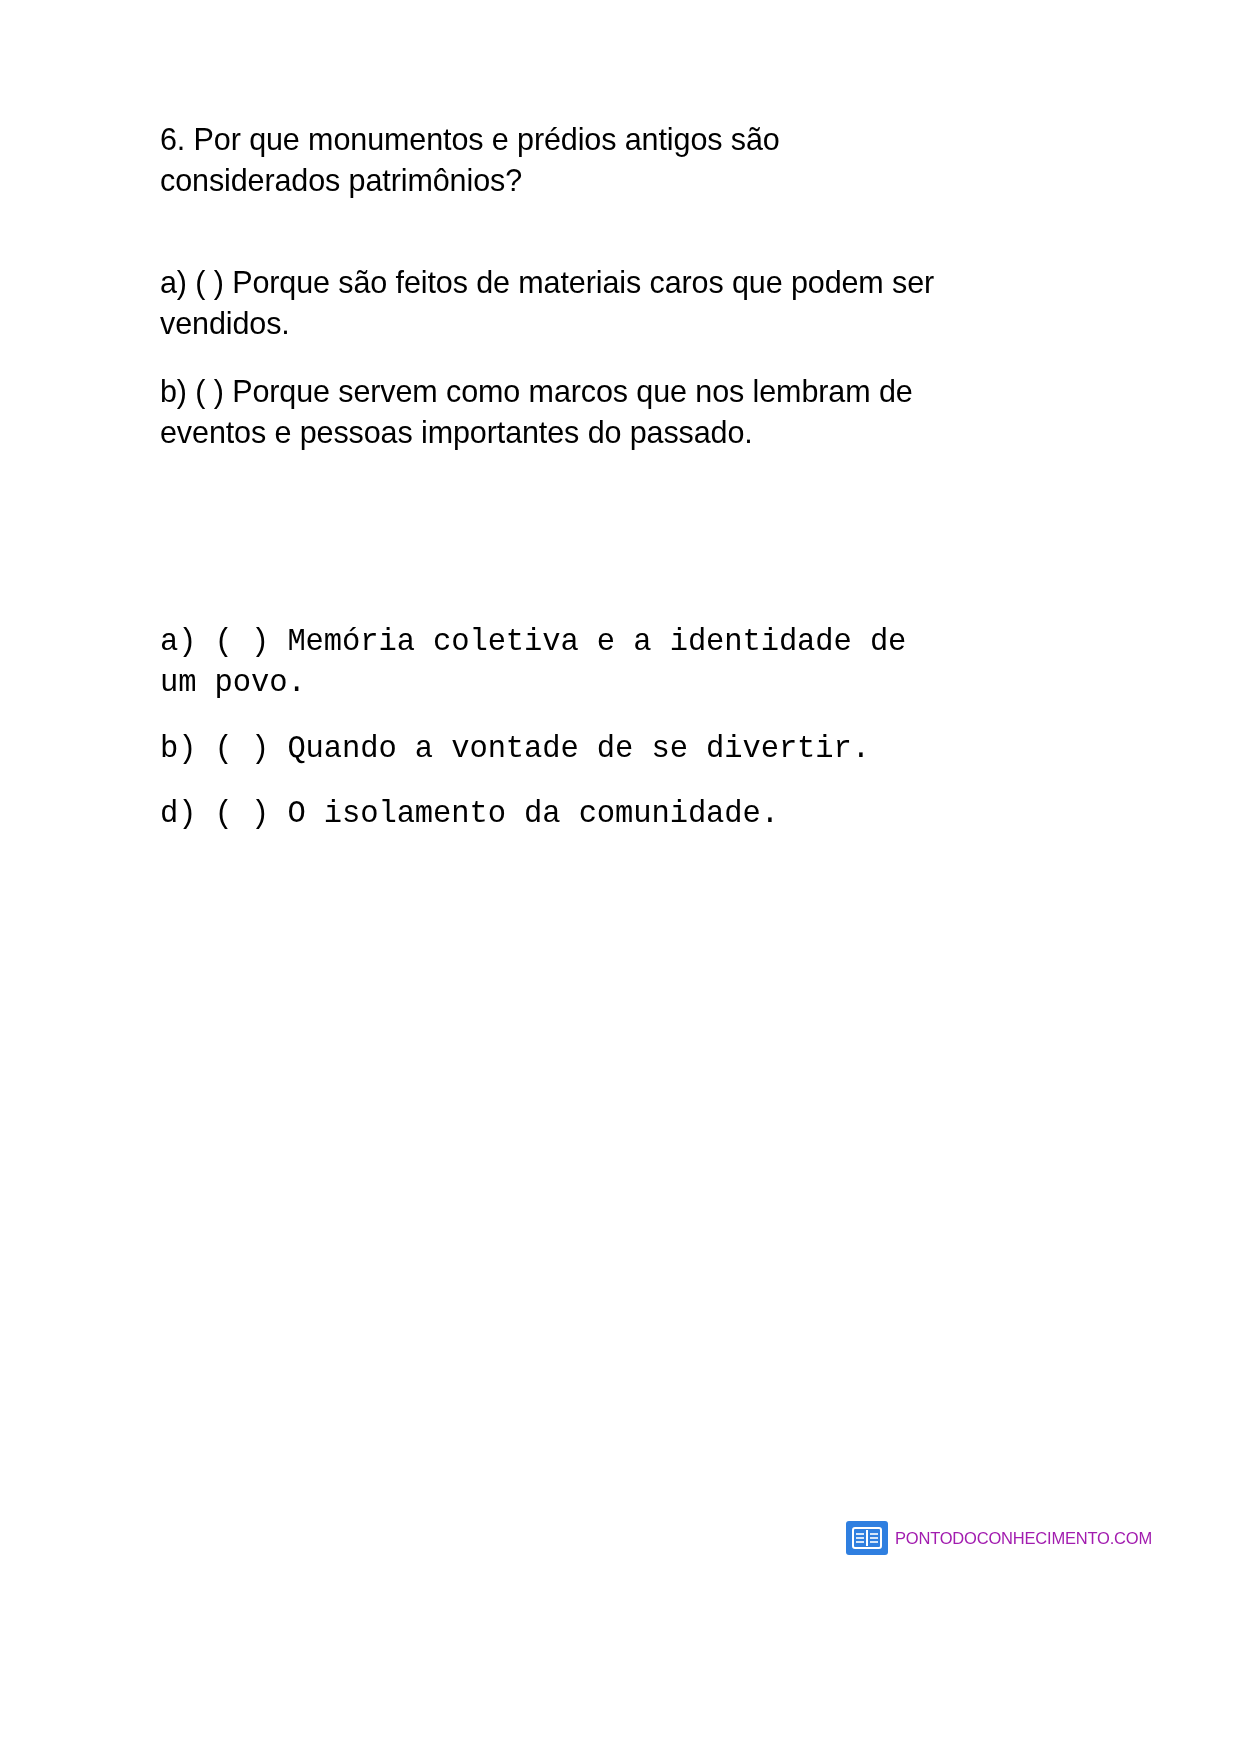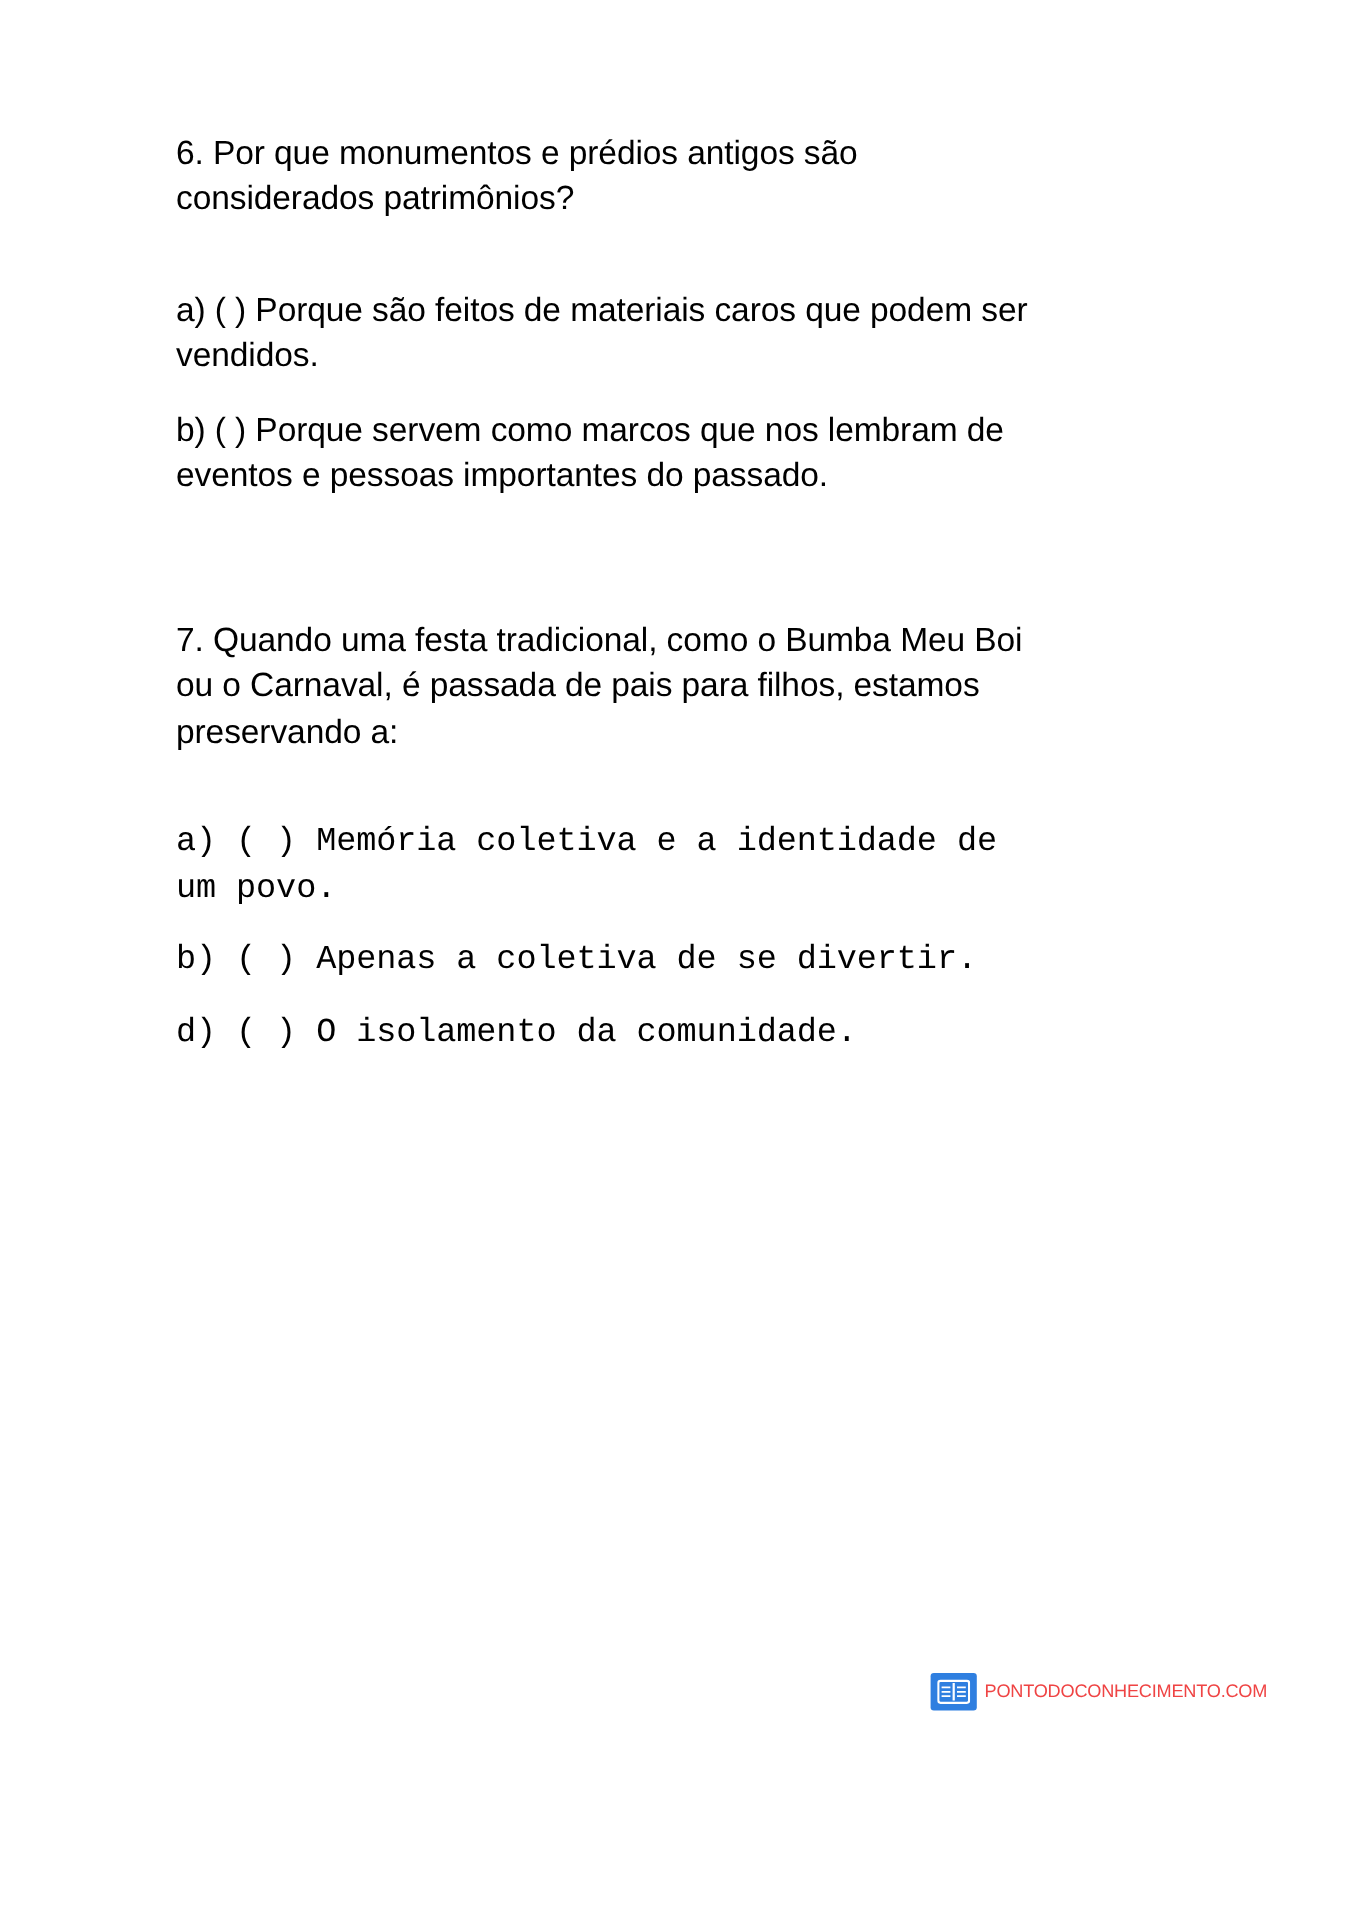--- a/index.html
+++ b/index.html
@@ -79,21 +79,21 @@
     justify-content: center;
     flex: 0 0 auto;
   }
   .badge-icon svg {
     display: block;
   }
   .badge-text {
     margin-left: 7px;
     font-size: 16.5px;
     letter-spacing: -0.2px;
-    color: #ef4444;
+    color: #a21caf;
     white-space: nowrap;
     font-stretch: condensed;
   }
 </style>
 </head>
 <body>
 
 <div class="page">
 
   <div class="content">
@@ -103,25 +103,24 @@
 
       <div class="options">
         <p class="option">a) (  ) Porque são feitos de materiais caros que podem ser vendidos.</p>
         <p class="option">b) (  ) Porque servem como marcos que nos lembram de eventos e pessoas importantes do passado.</p>
       </div>
     </div>
 
     <div class="block-gap"></div>
 
     <div>
-      <p class="q-stem">7. Quando uma festa tradicional, como o Bumba Meu Boi ou o Carnaval, é passada de pais para filhos, estamos preservando a:</p>
 
       <div class="options q7-options">
         <p class="option">a) (  ) Memória coletiva e a identidade de um povo.</p>
-        <p class="option">b) (  ) Apenas a coletiva de se divertir.</p>
+        <p class="option">b) (  ) Quando a vontade de se divertir.</p>
         <p class="option">d) (  ) O isolamento da comunidade.</p>
       </div>
     </div>
 
   </div>
 
   <div class="footer-badge">
     <span class="badge-icon">
       <svg width="30" height="24" viewBox="0 0 30 24" aria-hidden="true">
         <rect x="1" y="2" width="28" height="20" rx="2" fill="#2f7fe0" stroke="#ffffff" stroke-width="2"></rect>

